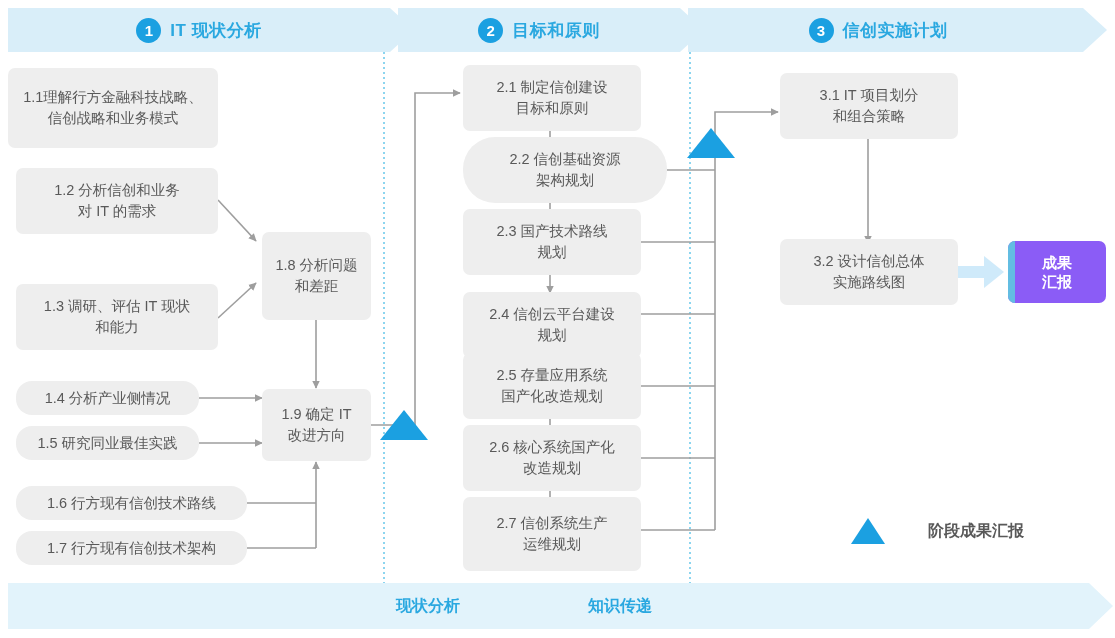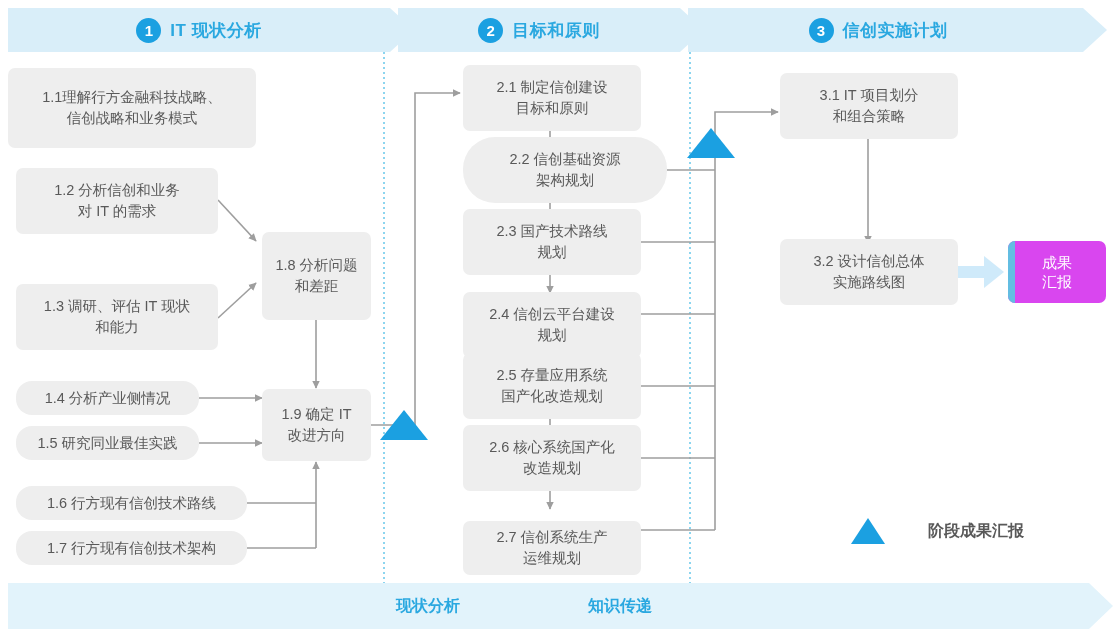--- a/index.html
+++ b/index.html
@@ -42,24 +42,24 @@
     font-size:14.5px;
     line-height:1.42;
     display:flex;align-items:center;justify-content:center;
     text-align:center;
     box-sizing:border-box;
     padding:4px 6px;
   }
   .box.pill{border-radius:16px;}
   .result-box{
     position:absolute;
-    background:#d946ef;
+    background:#8b5cf6;
     border-radius:7px;
     color:#ffffff;
-    font-size:15px;font-weight:normal;line-height:1.3;
+    font-size:15px;font-weight:bold;line-height:1.3;
     display:flex;align-items:center;justify-content:center;
     text-align:center;
     box-sizing:border-box;
     overflow:hidden;
   }
   .result-box .edge{
     position:absolute;left:0;top:0;width:7px;height:100%;
     background:#63bde2;
   }
   
@@ -167,37 +167,37 @@
     </g>
 
     <g>
       <polygon points="958,266 984,266 984,256 1004,272 984,288 984,278 958,278" fill="#cfeafa"></polygon>
     </g>
 
     <polygon points="404,410 428,440 380,440" fill="#1ba0e1"></polygon>
     <polygon points="711,128 735,158 687,158" fill="#1ba0e1"></polygon>
   </svg>
 
-  <div class="box" style="left:8px;top:68px;width:248px;height:80px;">1.1理解行方金融科技战略、<br>信创战略和业务模式</div>
+  <div class="box" style="left:8px;top:68px;width:210px;height:80px;">1.1理解行方金融科技战略、<br>信创战略和业务模式</div>
   <div class="box" style="left:16px;top:168px;width:202px;height:66px;">1.2 分析信创和业务<br>对 IT 的需求</div>
   <div class="box" style="left:16px;top:284px;width:202px;height:66px;">1.3 调研、评估 IT 现状<br>和能力</div>
   <div class="box pill" style="left:16px;top:381px;width:183px;height:34px;">1.4 分析产业侧情况</div>
   <div class="box pill" style="left:16px;top:426px;width:183px;height:34px;">1.5 研究同业最佳实践</div>
   <div class="box pill" style="left:16px;top:486px;width:231px;height:34px;">1.6 行方现有信创技术路线</div>
   <div class="box pill" style="left:16px;top:531px;width:231px;height:34px;">1.7 行方现有信创技术架构</div>
   <div class="box" style="left:262px;top:232px;width:109px;height:88px;">1.8 分析问题<br>和差距</div>
   <div class="box" style="left:262px;top:389px;width:109px;height:72px;">1.9 确定 IT<br>改进方向</div>
 
   <div class="box" style="left:463px;top:65px;width:178px;height:66px;">2.1 制定信创建设<br>目标和原则</div>
   <div class="box" style="left:463px;top:137px;width:204px;height:66px;border-radius:32px;">2.2 信创基础资源<br>架构规划</div>
   <div class="box" style="left:463px;top:209px;width:178px;height:66px;">2.3 国产技术路线<br>规划</div>
   <div class="box" style="left:463px;top:292px;width:178px;height:66px;">2.4 信创云平台建设<br>规划</div>
   <div class="box" style="left:463px;top:353px;width:178px;height:66px;text-align:center;">2.5 存量应用系统<br>国产化改造规划</div>
   <div class="box" style="left:463px;top:425px;width:178px;height:66px;">2.6 核心系统国产化<br>改造规划</div>
-  <div class="box" style="left:463px;top:521px;width:178px;height:54px;">2.7 信创系统生产<br>运维规划</div>
+  <div class="box" style="left:463px;top:497px;width:178px;height:74px;">2.7 信创系统生产<br>运维规划</div>
 
   <div class="box" style="left:780px;top:73px;width:178px;height:66px;">3.1 IT 项目划分<br>和组合策略</div>
   <div class="box" style="left:780px;top:239px;width:178px;height:66px;">3.2 设计信创总体<br>实施路线图</div>
 
   <div class="result-box" style="left:1008px;top:241px;width:98px;height:62px;">
     <span class="edge"></span>
     <span>成果<br>汇报</span>
   </div>
 
   <div class="legend" style="left:851px;top:518px;">

